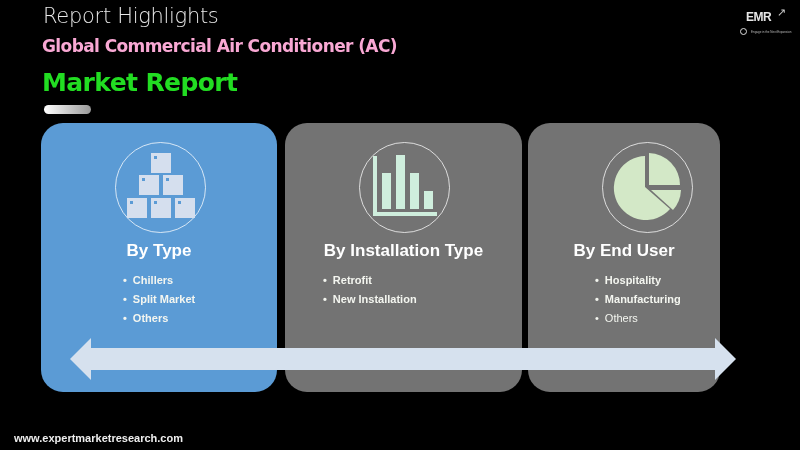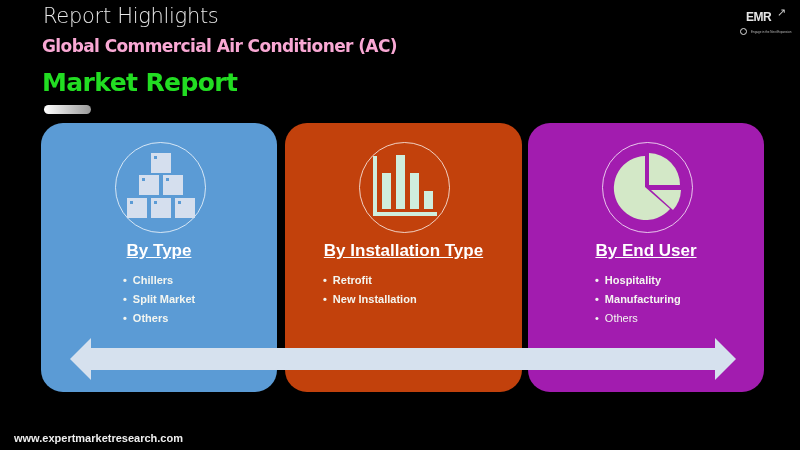--- a/index.html
+++ b/index.html
@@ -10,28 +10,28 @@
   .t2 { position:absolute; left:42px; top:68px; font-size:25px; font-weight:bold; color:#22dd22; font-family:"DejaVu Sans", sans-serif; letter-spacing:-0.6px; }
   .bar { position:absolute; left:44px; top:105px; width:47px; height:9px; border-radius:5px;
          background:linear-gradient(90deg,#ffffff,#999); }
   .logo { position:absolute; left:738px; top:8px; width:50px; height:28px; }
   .logo .emr { position:absolute; left:8px; top:2px; font-size:12px; font-weight:bold; color:#e6e6e6; letter-spacing:-0.5px; }
   .logo .sub { position:absolute; left:13px; top:22px; font-size:3px; color:#bbb; white-space:nowrap; }
   .logo .ring { position:absolute; left:2px; top:20px; width:5px; height:5px; border:1.5px solid #ddd; border-radius:50%; }
   .logo .arr { position:absolute; left:39px; top:-2px; font-size:11px; color:#ccc; }
   .card { position:absolute; top:123px; height:269px; border-radius:22px; }
   .c1 { left:41px; width:236px; background:#5b9bd5; }
-  .c2 { left:285px; width:237px; background:#c2410c; }
-  .c3 { left:528px; width:236px; background:#a21caf; }
+  .c2 { left:285px; width:237px; background:#737373; }
+  .c3 { left:528px; width:192px; background:#737373; }
   .circ { position:absolute; top:19px; width:89px; height:89px; border:1px solid rgba(255,255,255,0.75); border-radius:50%; }
   .c1 .circ { left:74px; }
   .c2 .circ { left:74px; }
   .c3 .circ { left:74px; }
   .circ svg { position:absolute; left:0; top:0; }
-  .ctitle { position:absolute; top:118px; left:0; width:100%; text-align:center; font-size:17px; font-weight:bold; color:#fff;text-decoration:underline; }
+  .ctitle { position:absolute; top:118px; left:0; width:100%; text-align:center; font-size:17px; font-weight:bold; color:#fff; }
   .list { position:absolute; top:148px; list-style:none; margin:0; padding:0; font-size:11px; font-weight:bold; color:#f4f6f0; }
   .list li { height:19px; line-height:19px; }
   .list li::before { content:"\2022"; margin-right:6px; }
   .c1 .list { left:82px; }
   .c2 .list { left:38px; }
   .c3 .list { left:67px; }
   .c3 .list li.light { font-weight:normal; }
   .arrow { position:absolute; left:70px; top:338px; width:666px; height:42px; }
   .footer { position:absolute; left:14px; top:432px; font-size:11px; font-weight:bold; color:#eee; }
 </style>

